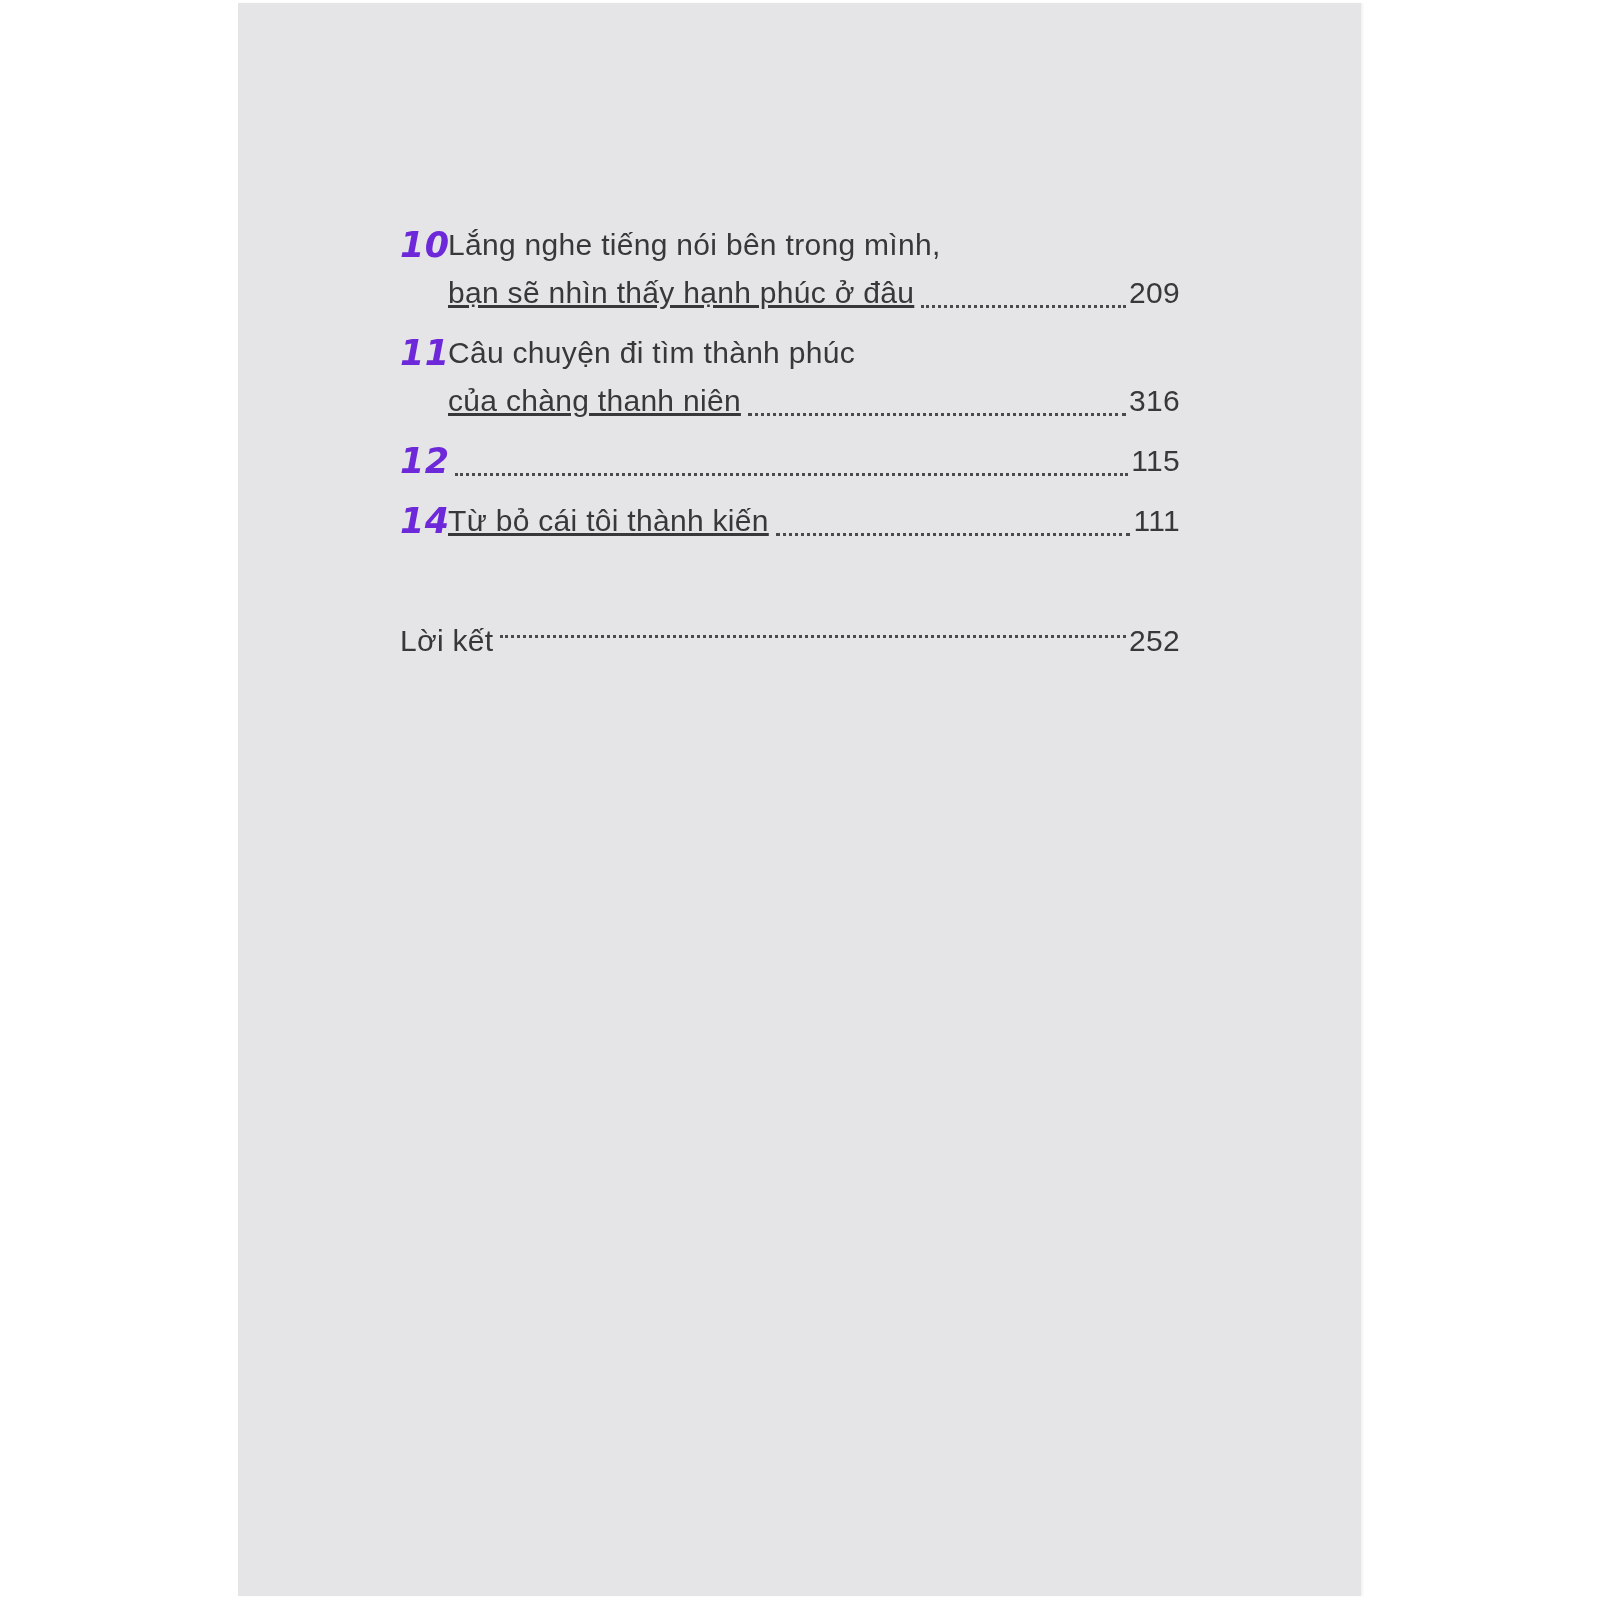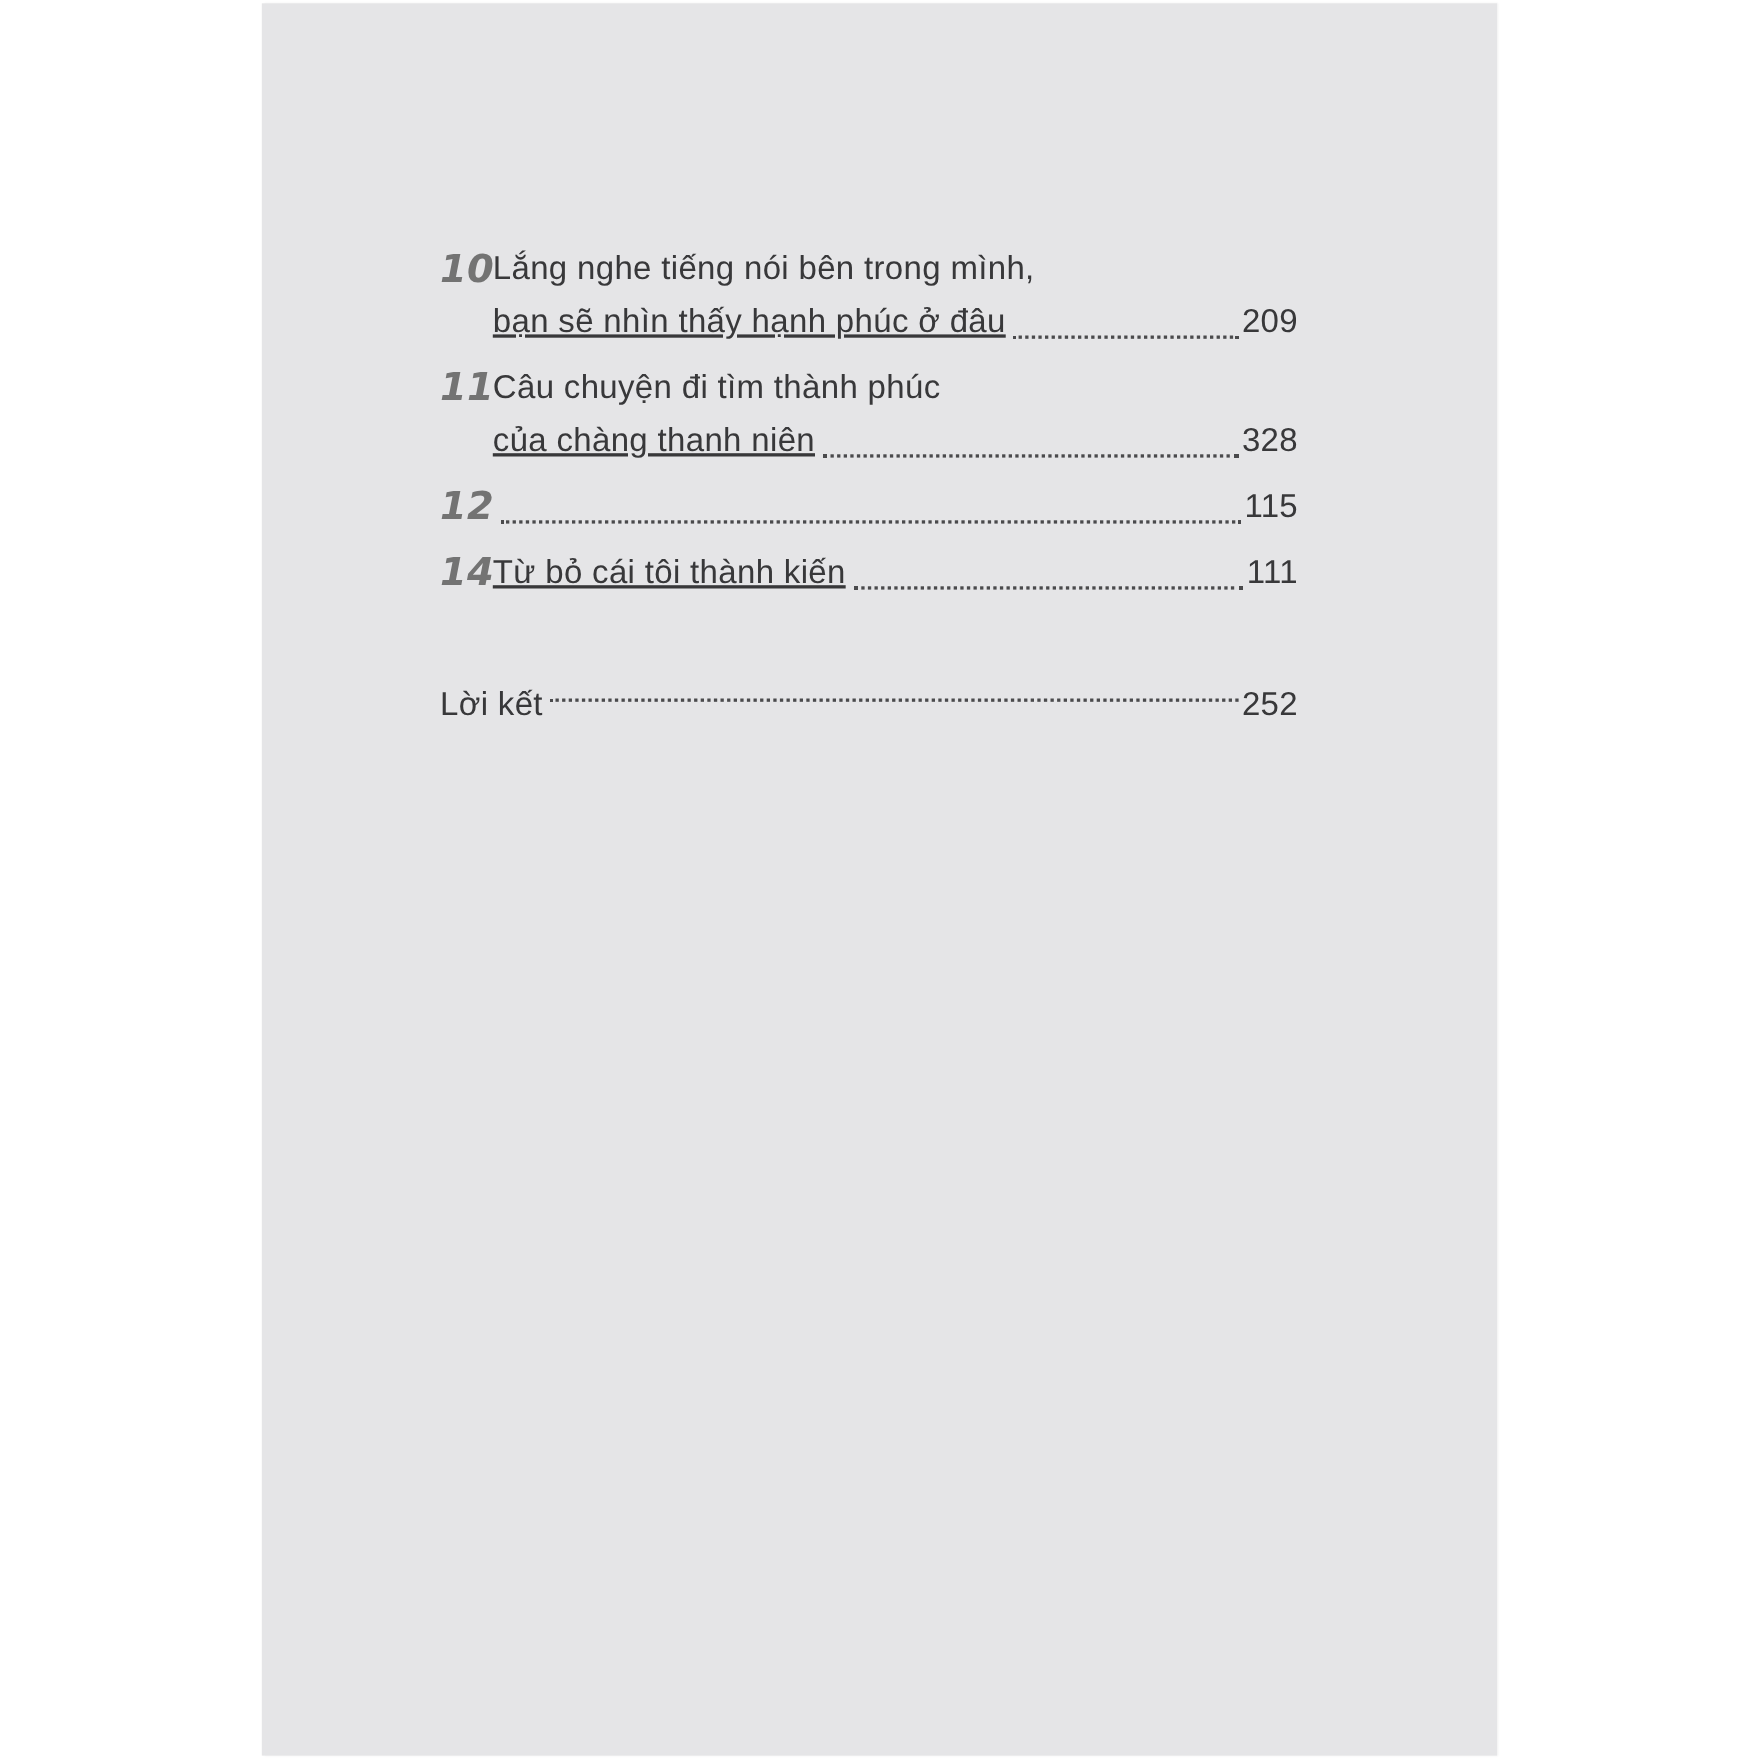--- a/index.html
+++ b/index.html
@@ -39,21 +39,21 @@
   .num {
     width: 48px;
     flex: 0 0 48px;
     display: flex;
     align-items: flex-start;
     font-family: "DejaVu Sans", sans-serif;
     font-weight: 800;
     font-style: italic;
     font-size: 35px;
     line-height: 48px;
-    color: #737373;
+    color: #6d28d9;
     white-space: nowrap;
   }
 
   .num .dot {
     display: inline-block;
     width: 10px; height: 10px;
     border-radius: 50%;
     background: #242426;
     margin-left: 9px;
     transform: translateY(-2px);
@@ -113,21 +113,21 @@
       <div class="entry">
         <div class="num">
           <span>11</span>
           <span class="dot"></span>
         </div>
         <div class="entry-body">
           <span class="line">Câu chuyện đi tìm thành phúc</span>
           <span class="line last">
             <span class="txt">của chàng thanh niên</span>
             <span class="leader"></span>
-            <span class="pg">328</span>
+            <span class="pg">316</span>
           </span>
         </div>
       </div>
 
       <div class="entry">
         <div class="num">
           <span>12</span>
           <span class="dot"></span>
         </div>
         <div class="entry-body">

